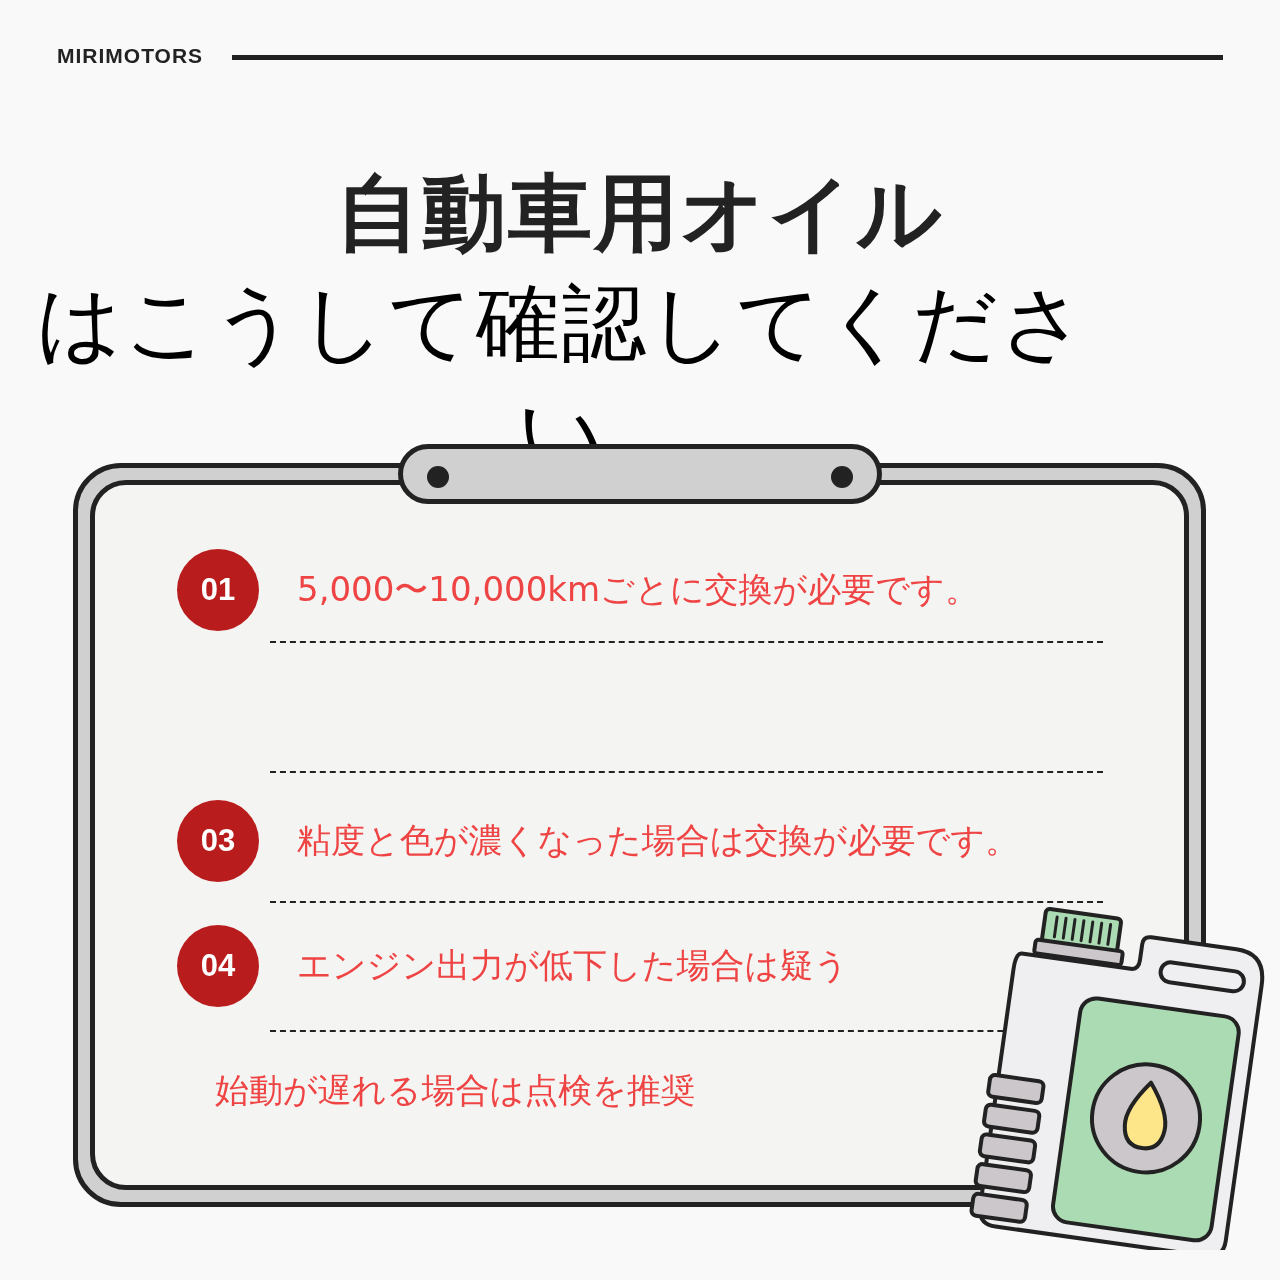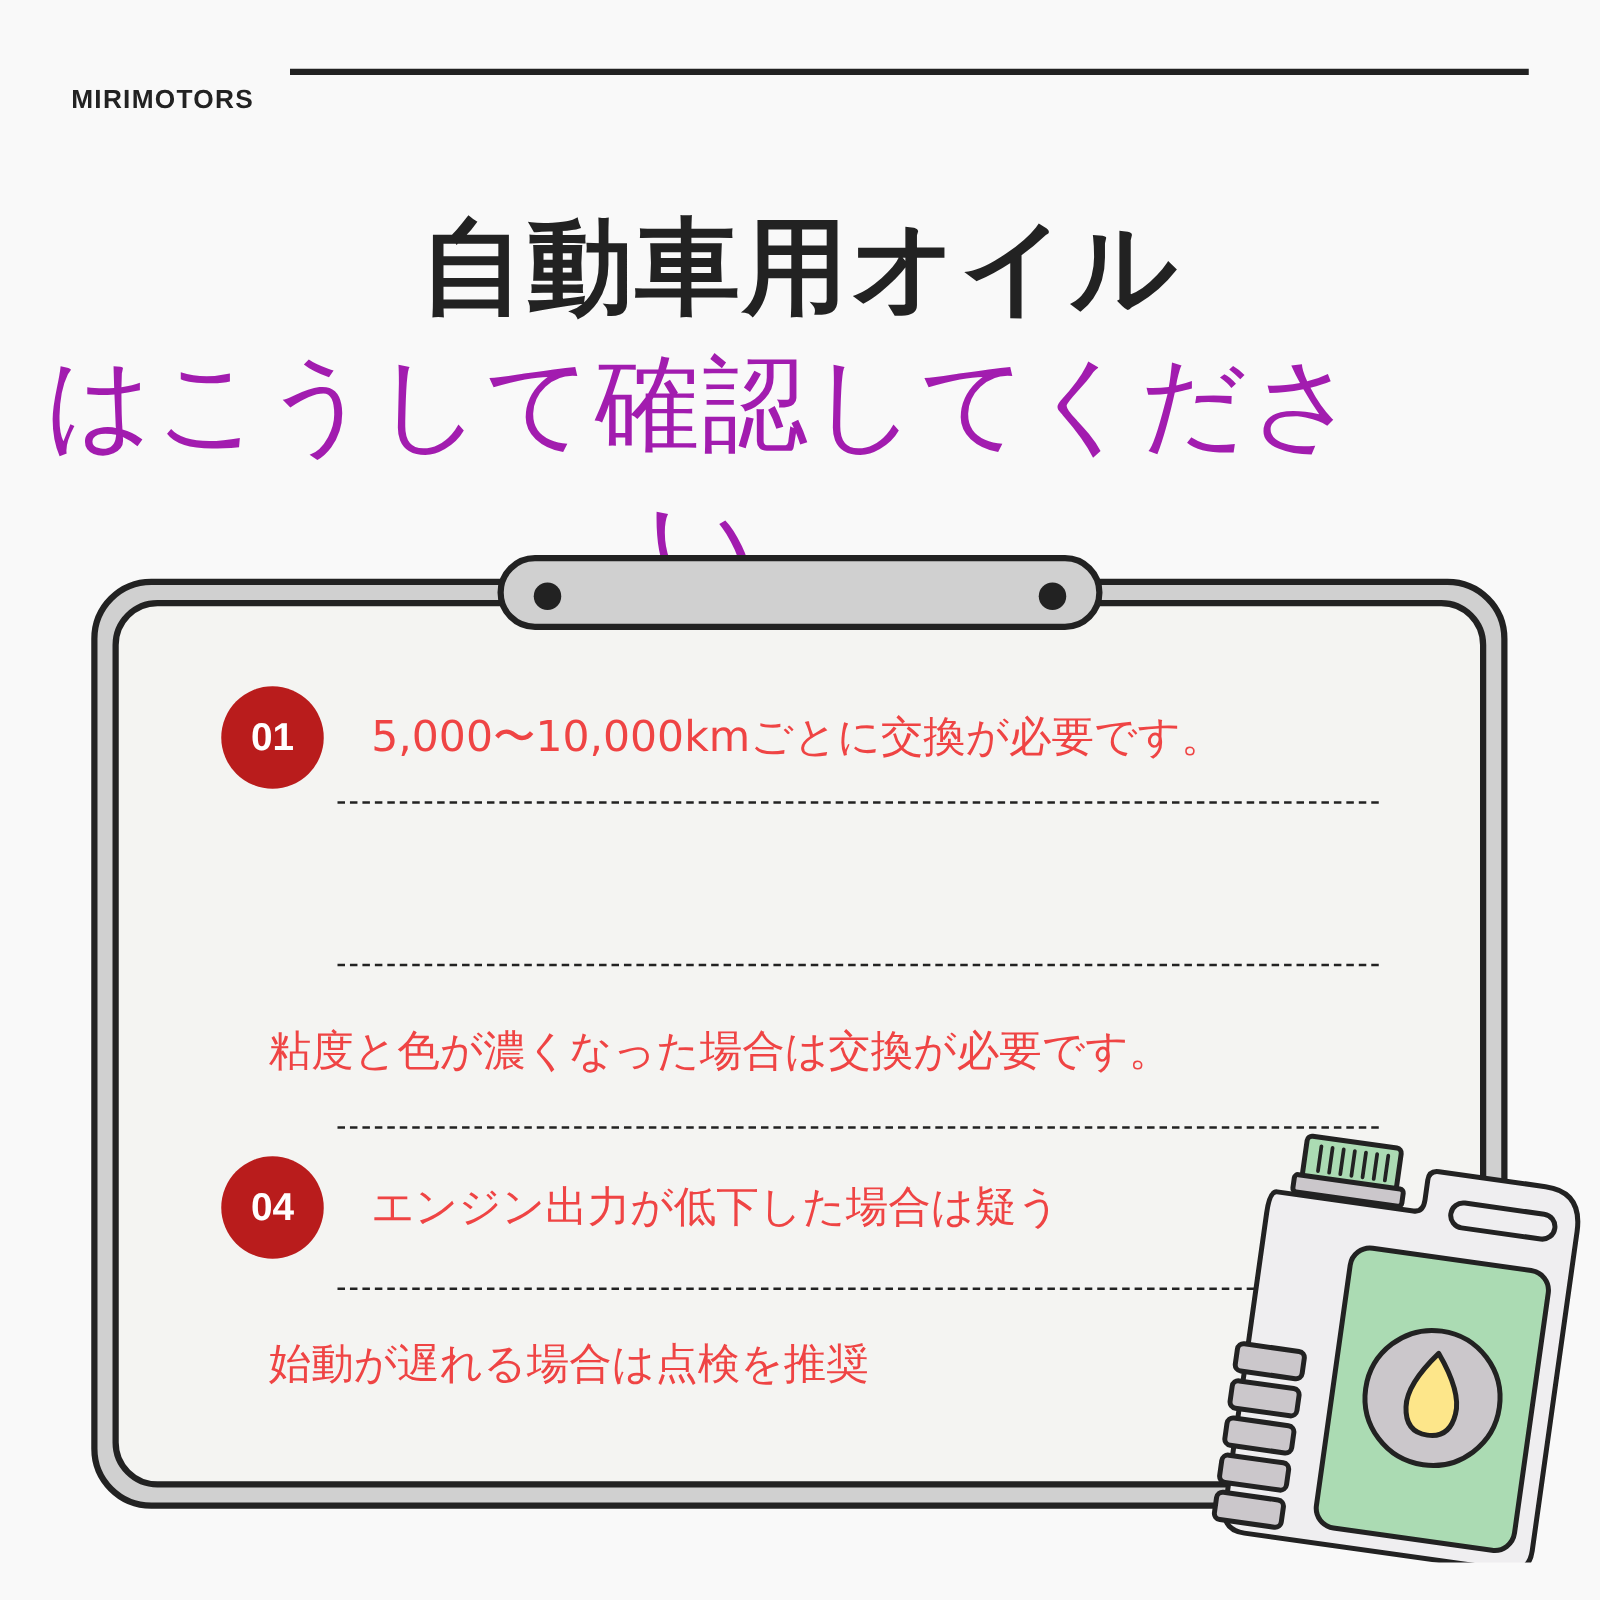--- a/index.html
+++ b/index.html
@@ -8,36 +8,35 @@
     background: #f9f9f9;
     font-family: "DejaVu Sans", "Liberation Sans", sans-serif;
     color: #222;
     position: relative;
   }
   .brand {
     position: absolute; left: 57px; top: 44px;
     font-family: "Liberation Sans", "DejaVu Sans", sans-serif;
     font-weight: 700; font-size: 21px; letter-spacing: 1px;
     color: #222;
-    margin-top: 24px;
   }
   .brand-rule {
     position: absolute; left: 232px; top: 55px;
     width: 991px; height: 5px; background: #222;
   }
   .title-1 {
     position: absolute; left: 0; top: 158px; width: 1280px;
     text-align: center;
     font-size: 84px; font-weight: 700; color: #222;
     letter-spacing: 2px; line-height: 110px;
   }
   .title-2 {
     position: absolute; left: 0; top: 268px; width: 1124px;
     text-align: center;
-    font-size: 84px; font-weight: 400; color: #a21caf;
+    font-size: 84px; font-weight: 400; color: #000000;
     line-height: 110px; letter-spacing: 2px;
   }
   .board-outer {
     position: absolute; left: 73px; top: 463px;
     width: 1133px; height: 744px;
     box-sizing: border-box;
     border: 5px solid #222; border-radius: 48px;
     background: #d0d0d0;
   }
   .board-inner {
@@ -105,20 +104,21 @@
     <div class="num">01</div>
     <div class="text">5,000〜10,000kmごとに交換が必要です。</div>
   </div>
   <div class="divider" style="top:641px"></div>
 
   <div class="item" style="top:674px">
   </div>
   <div class="divider" style="top:771px"></div>
 
   <div class="item" style="top:800px">
+    <div class="num">03</div>
     <div class="text">粘度と色が濃くなった場合は交換が必要です。</div>
   </div>
   <div class="divider" style="top:901px"></div>
 
   <div class="item" style="top:925px">
     <div class="num">04</div>
     <div class="text">エンジン出力が低下した場合は疑う</div>
   </div>
   <div class="divider" style="top:1030px"></div>
 

